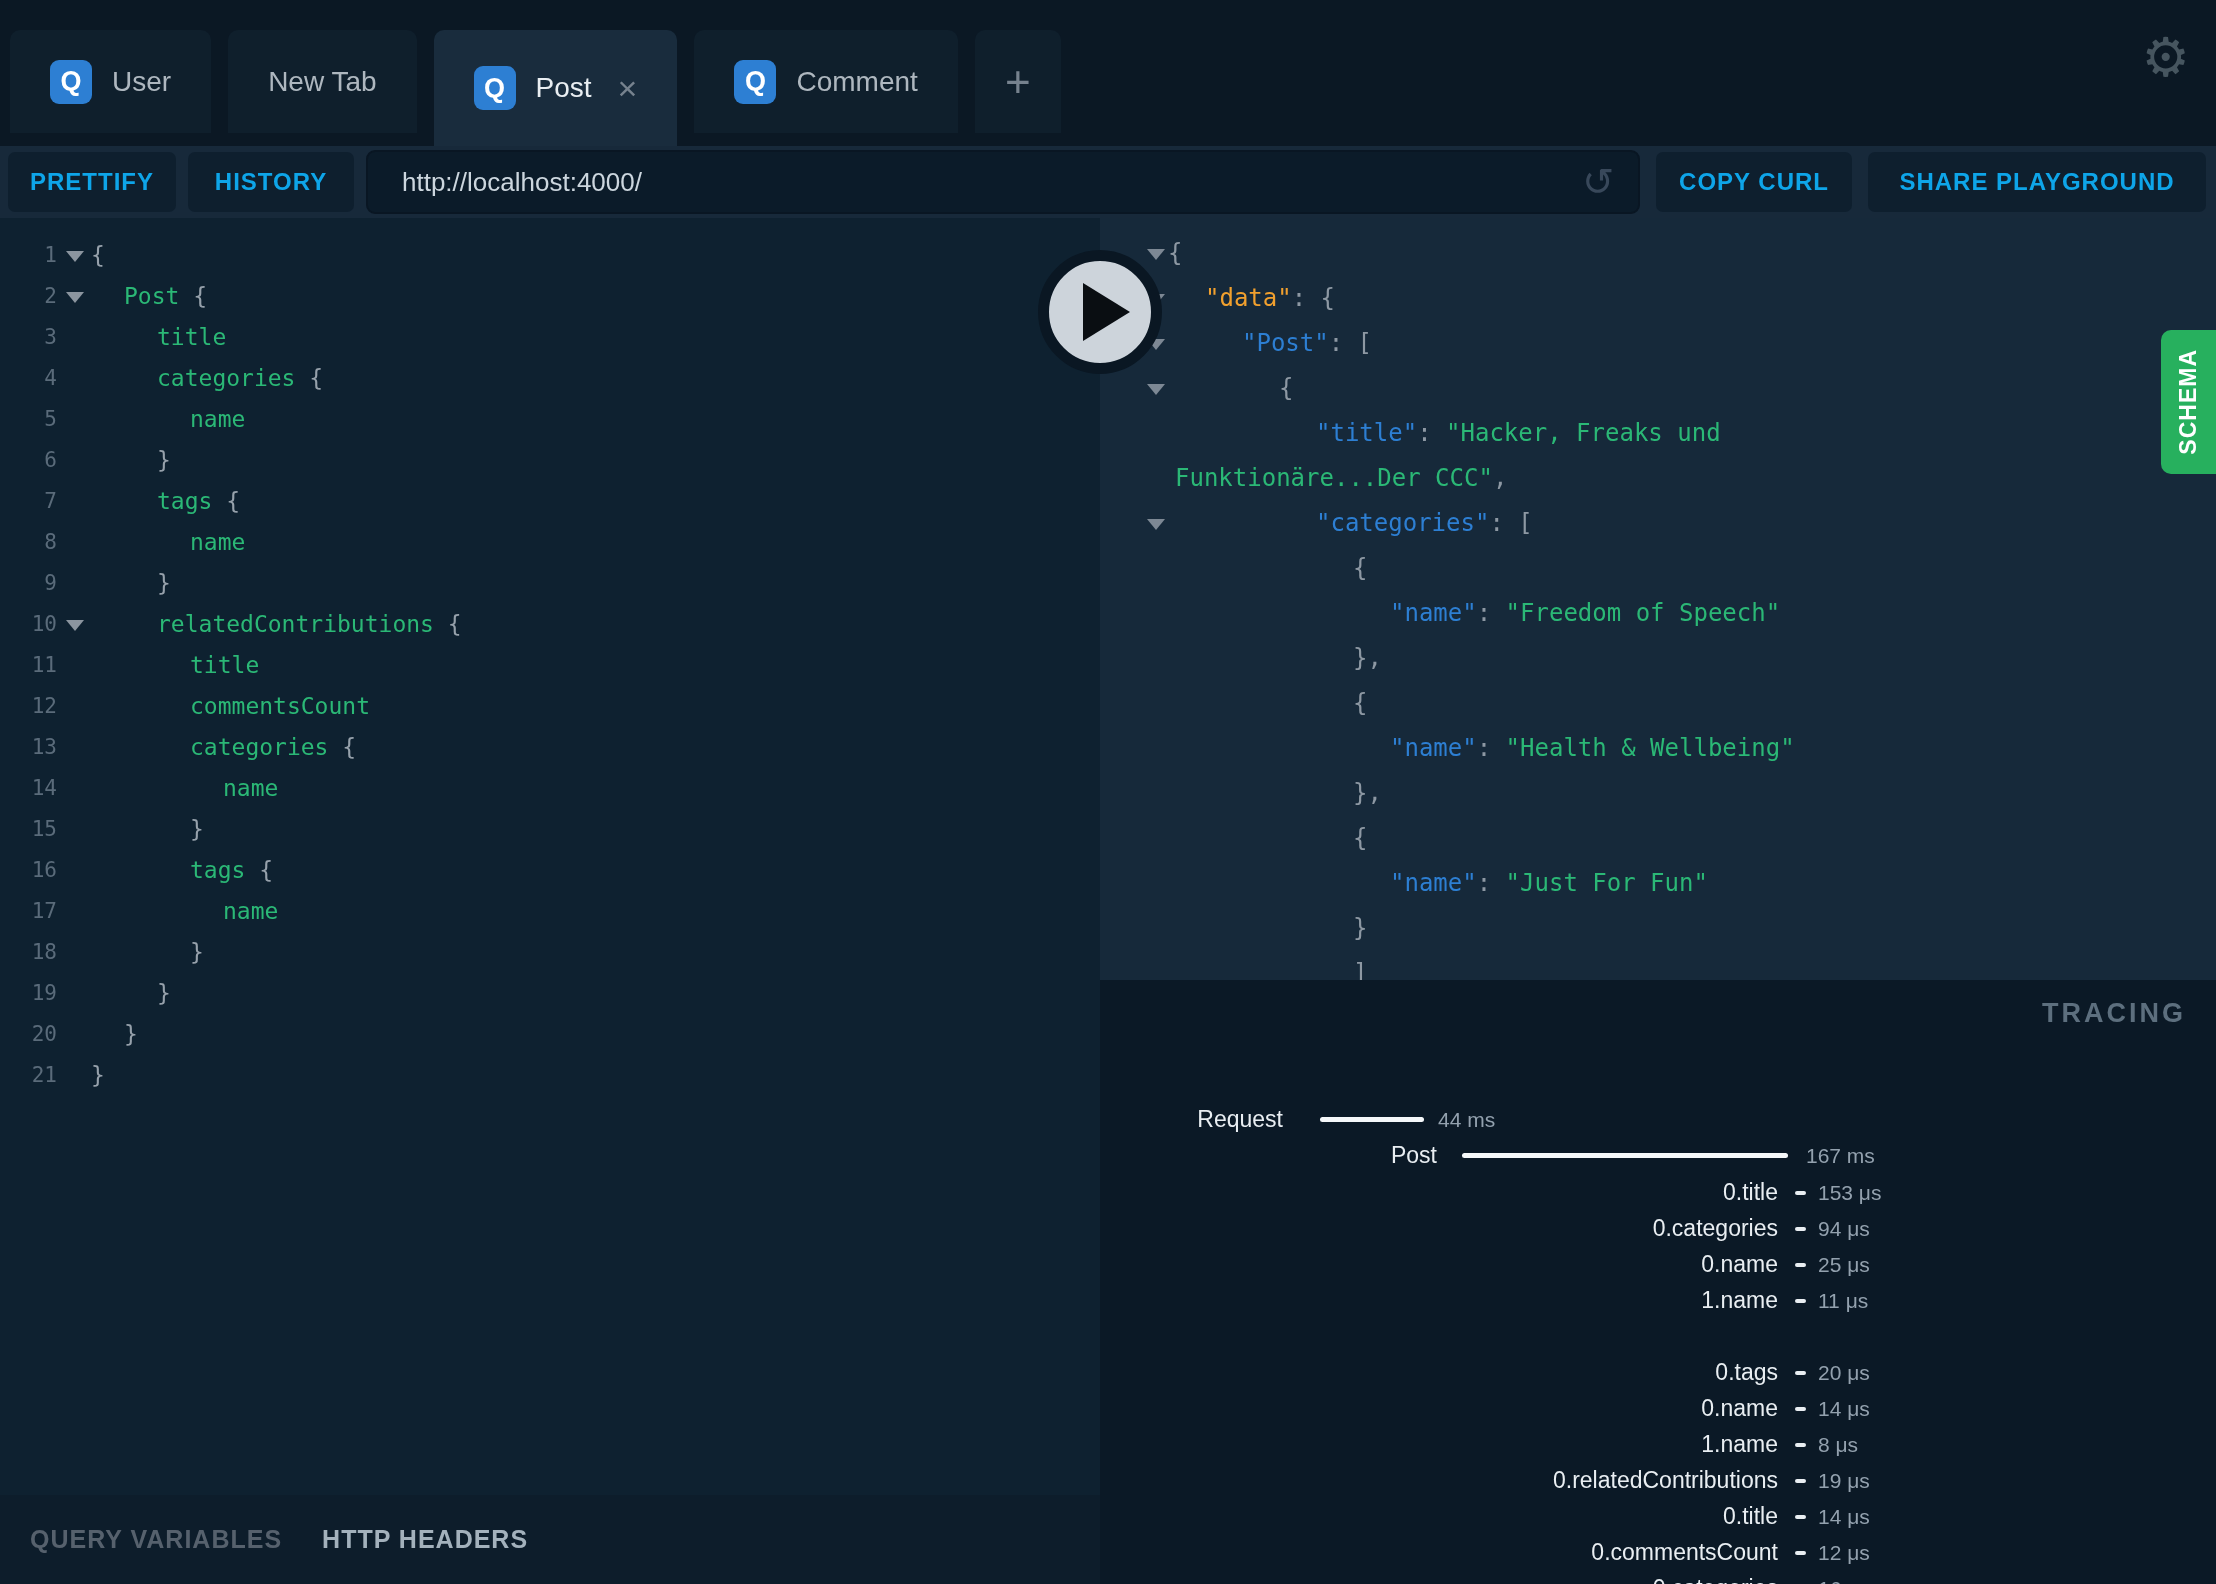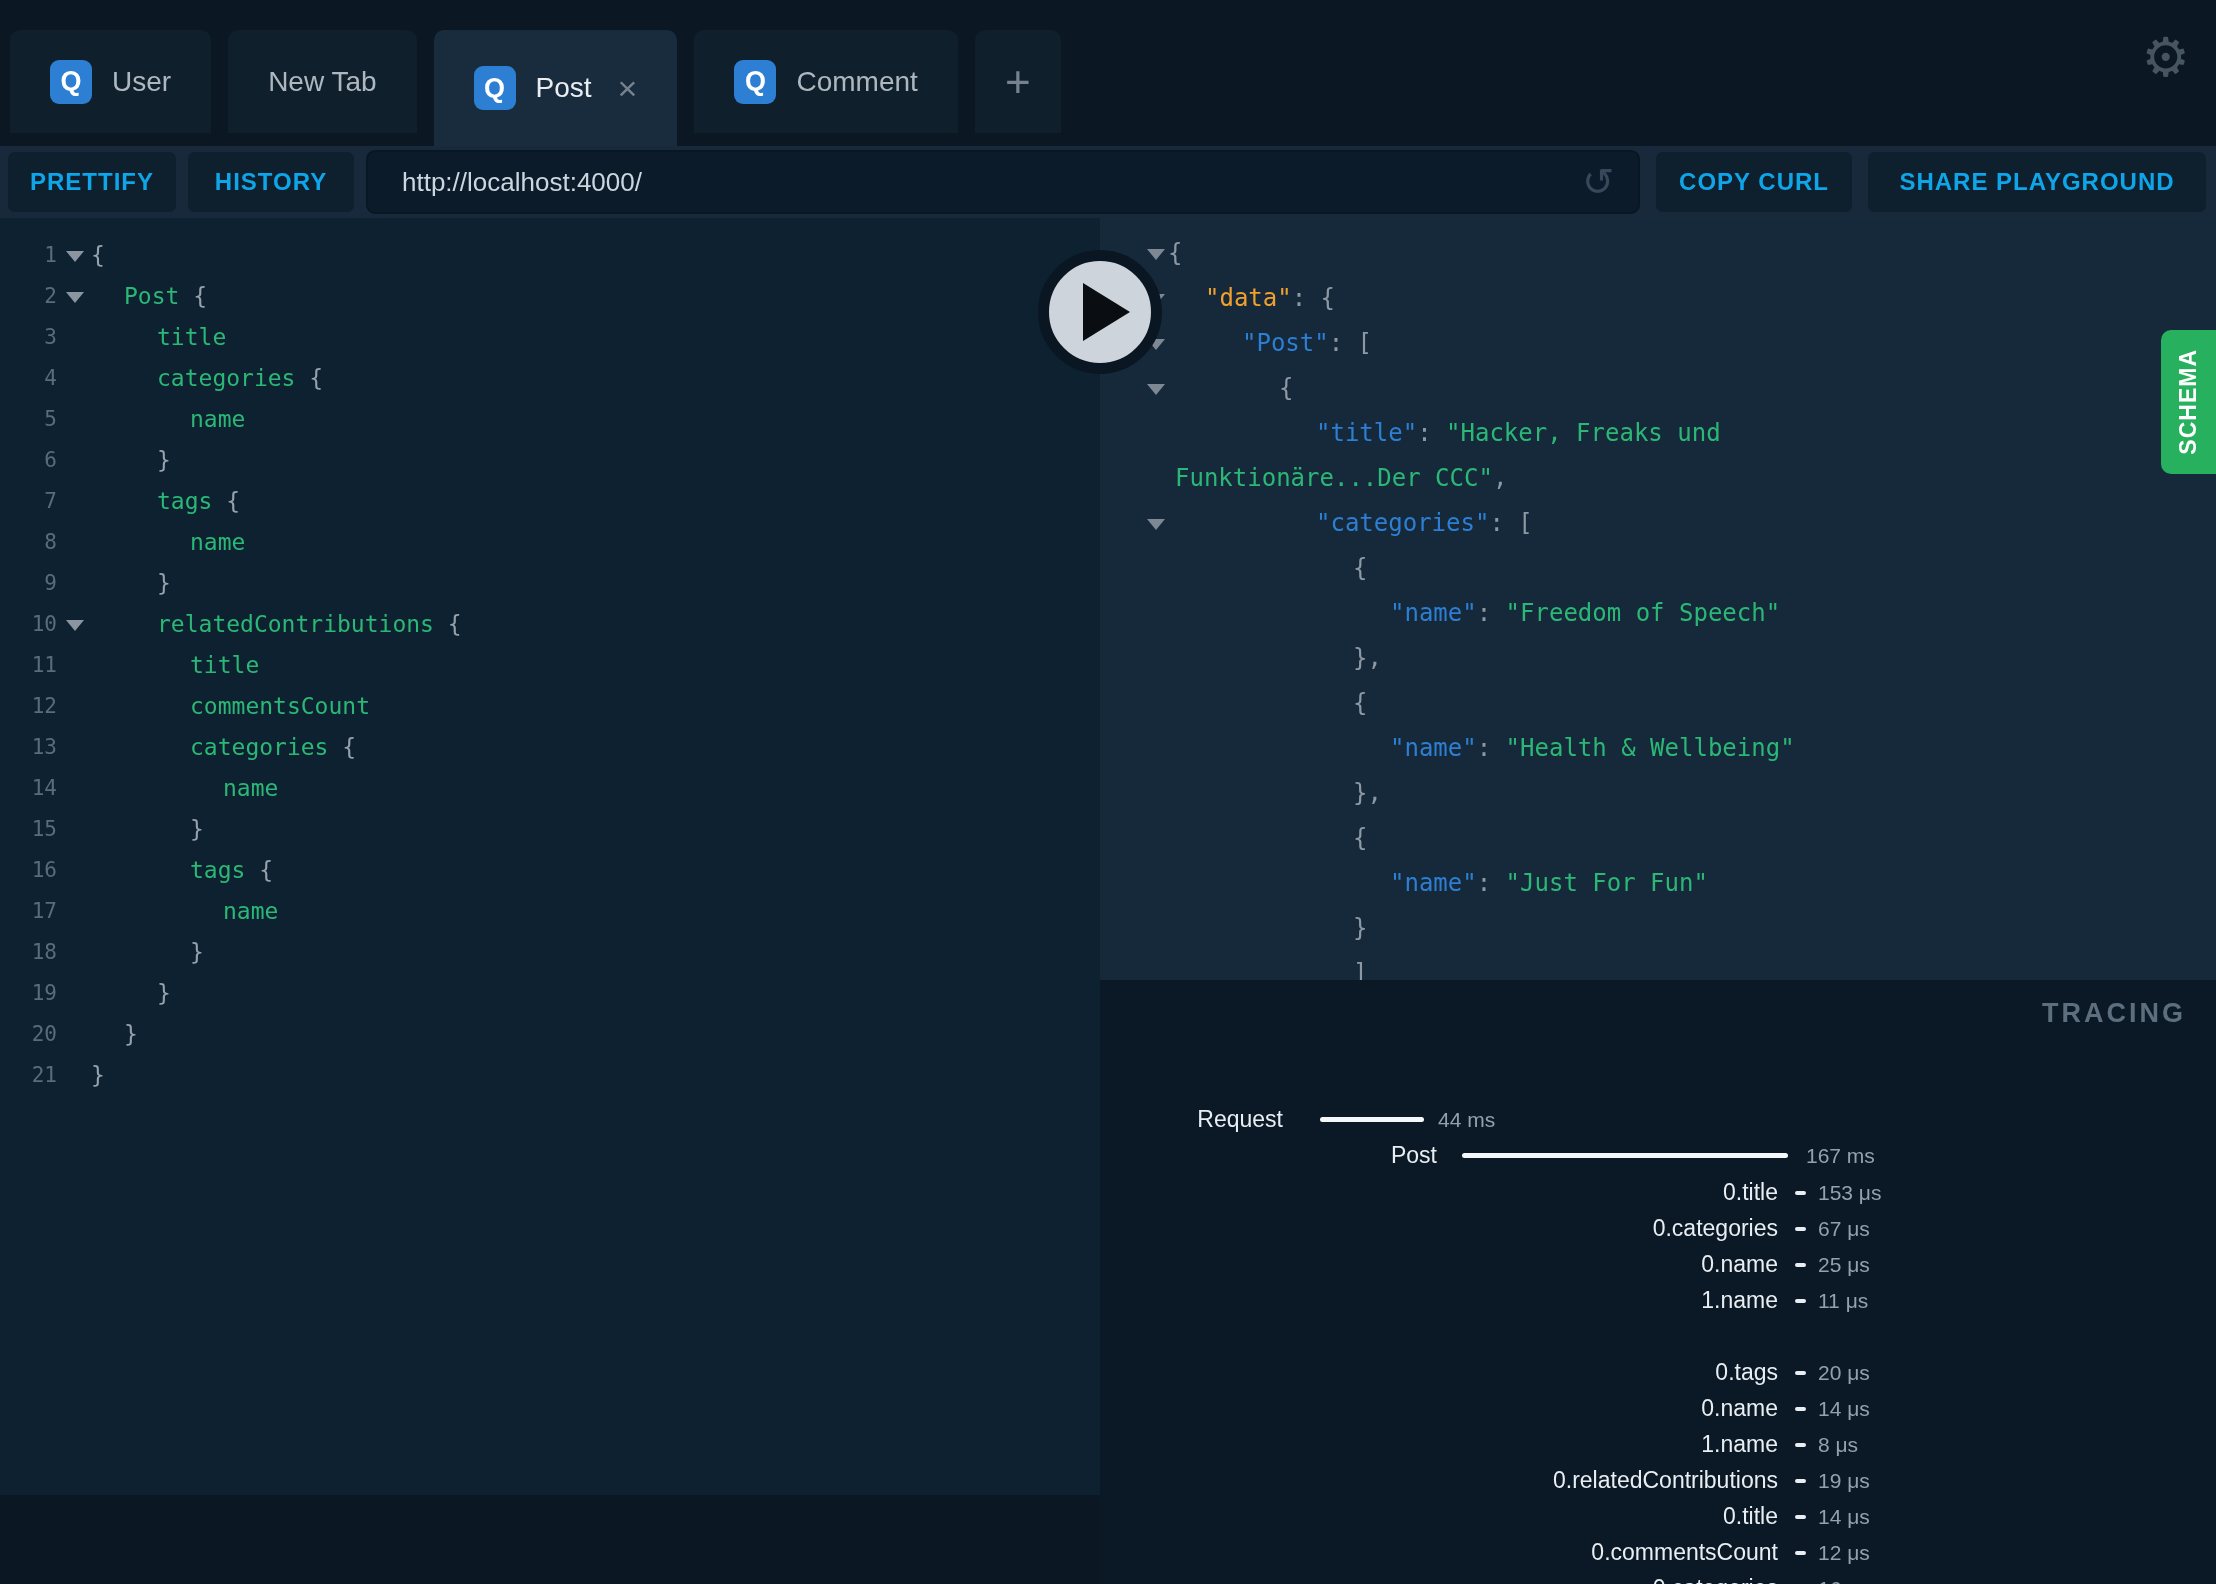--- a/index.html
+++ b/index.html
@@ -192,21 +192,21 @@
         <span class="time" style="left: 706px;">167 ms</span>
       </div>
       <div class="trow" style="top: 197px;">
         <span class="lbl" style="left: 678px;">0.title</span>
         <span class="dash" style="left: 695px;"></span>
         <span class="time" style="left: 718px;">153 μs</span>
       </div>
       <div class="trow" style="top: 233px;">
         <span class="lbl" style="left: 678px;">0.categories</span>
         <span class="dash" style="left: 695px;"></span>
-        <span class="time" style="left: 718px;">67 μs</span>
+        <span class="time" style="left: 718px;">94 μs</span>
       </div>
       <div class="trow" style="top: 269px;">
         <span class="lbl" style="left: 678px;">0.name</span>
         <span class="dash" style="left: 695px;"></span>
         <span class="time" style="left: 718px;">25 μs</span>
       </div>
       <div class="trow" style="top: 305px;">
         <span class="lbl" style="left: 678px;">1.name</span>
         <span class="dash" style="left: 695px;"></span>
         <span class="time" style="left: 718px;">11 μs</span>
@@ -240,14 +240,18 @@
         <span class="lbl" style="left: 678px;">0.commentsCount</span>
         <span class="dash" style="left: 695px;"></span>
         <span class="time" style="left: 718px;">12 μs</span>
       </div>
       <div class="trow" style="top: 593px;">
         <span class="lbl" style="left: 678px;">0.categories</span>
         <span class="time" style="left: 718px;">16 μs</span>
       </div>
     </div>
 
+  <div class="bottombar">
+    <span class="qv">QUERY VARIABLES</span>
+    <span class="hh">HTTP HEADERS</span>
+  </div>
 
 </div>
 
 </body></html>

